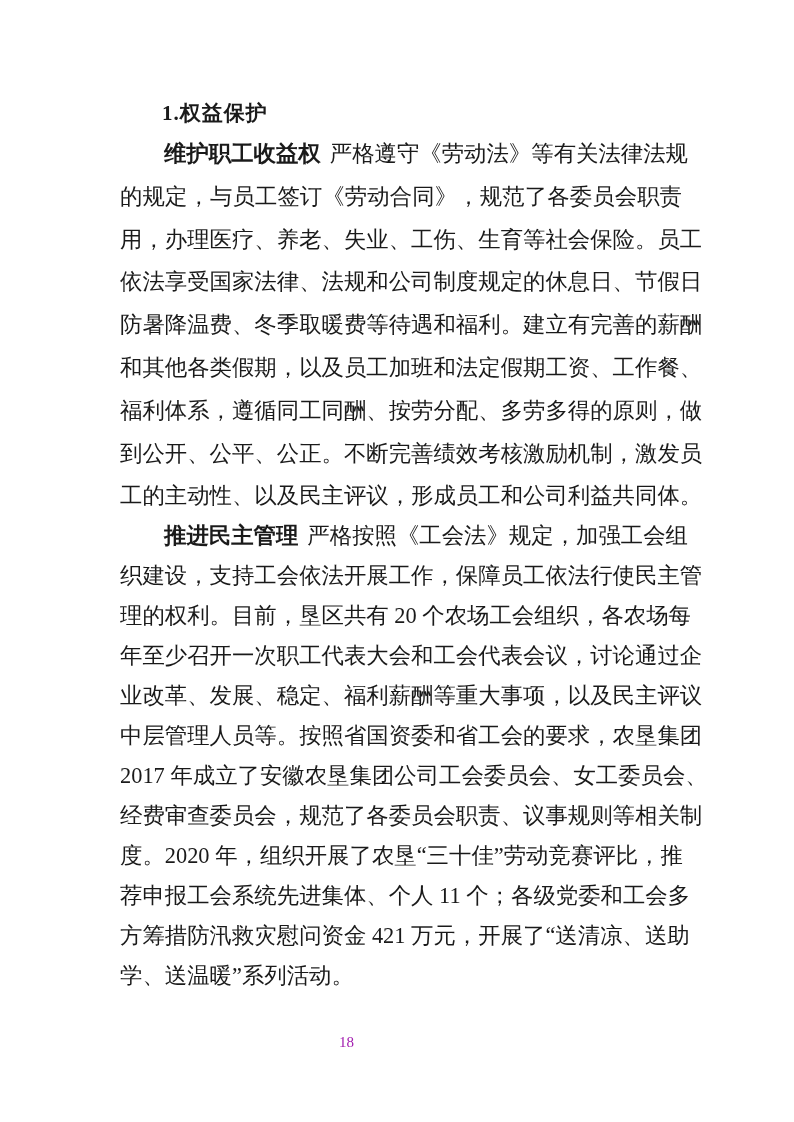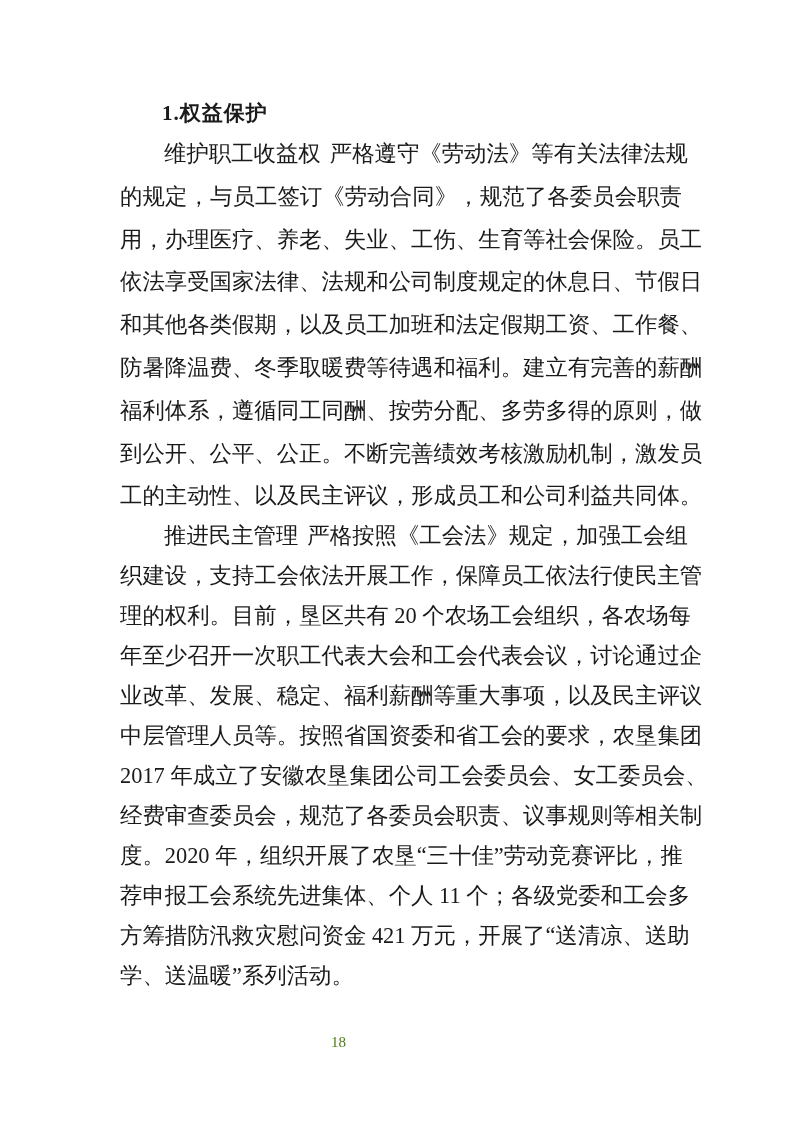--- a/index.html
+++ b/index.html
@@ -46,47 +46,47 @@
     white-space: nowrap;
   }
   .para0 .line { line-height: 42.8px; }
   .para1 .line { line-height: 40px; }
   .line.first {
     padding-left: 44px;
     box-sizing: border-box;
   }
   .line.last { text-align-last: left; }
   .lead {
-    font-weight: normal;
+    font-weight: bold;
     margin-right: 9px;
   }
   .footer {
     position: absolute;
-    left: 0;
+    left: 8px;
     top: 1034px;
     width: 677px;
     text-align: center;
     font-size: 15px;
-    color: #4d7c0f;
+    color: #a21caf;
   }
 </style>
 </head>
 <body>
 
 <div class="page">
   <div class="doc">
     <div class="heading">1.权益保护</div>
     <div id="paragraphs">
         <div class="para para0">
           <div class="line first"><span class="lead">维护职工收益权</span><span>严格遵守《劳动法》等有关法律法规</span></div>
           <div class="line">的规定，与员工签订《劳动合同》，规范了各委员会职责</div>
           <div class="line">用，办理医疗、养老、失业、工伤、生育等社会保险。员工</div>
           <div class="line">依法享受国家法律、法规和公司制度规定的休息日、节假日</div>
+          <div class="line">防暑降温费、冬季取暖费等待遇和福利。建立有完善的薪酬</div>
           <div class="line">和其他各类假期，以及员工加班和法定假期工资、工作餐、</div>
-          <div class="line">防暑降温费、冬季取暖费等待遇和福利。建立有完善的薪酬</div>
           <div class="line">福利体系，遵循同工同酬、按劳分配、多劳多得的原则，做</div>
           <div class="line">到公开、公平、公正。不断完善绩效考核激励机制，激发员</div>
           <div class="line last">工的主动性、以及民主评议，形成员工和公司利益共同体。</div>
         </div>
         <div class="para para1">
           <div class="line first"><span class="lead">推进民主管理</span><span>严格按照《工会法》规定，加强工会组</span></div>
           <div class="line">织建设，支持工会依法开展工作，保障员工依法行使民主管</div>
           <div class="line">理的权利。目前，垦区共有 20 个农场工会组织，各农场每</div>
           <div class="line">年至少召开一次职工代表大会和工会代表会议，讨论通过企</div>
           <div class="line">业改革、发展、稳定、福利薪酬等重大事项，以及民主评议</div>

